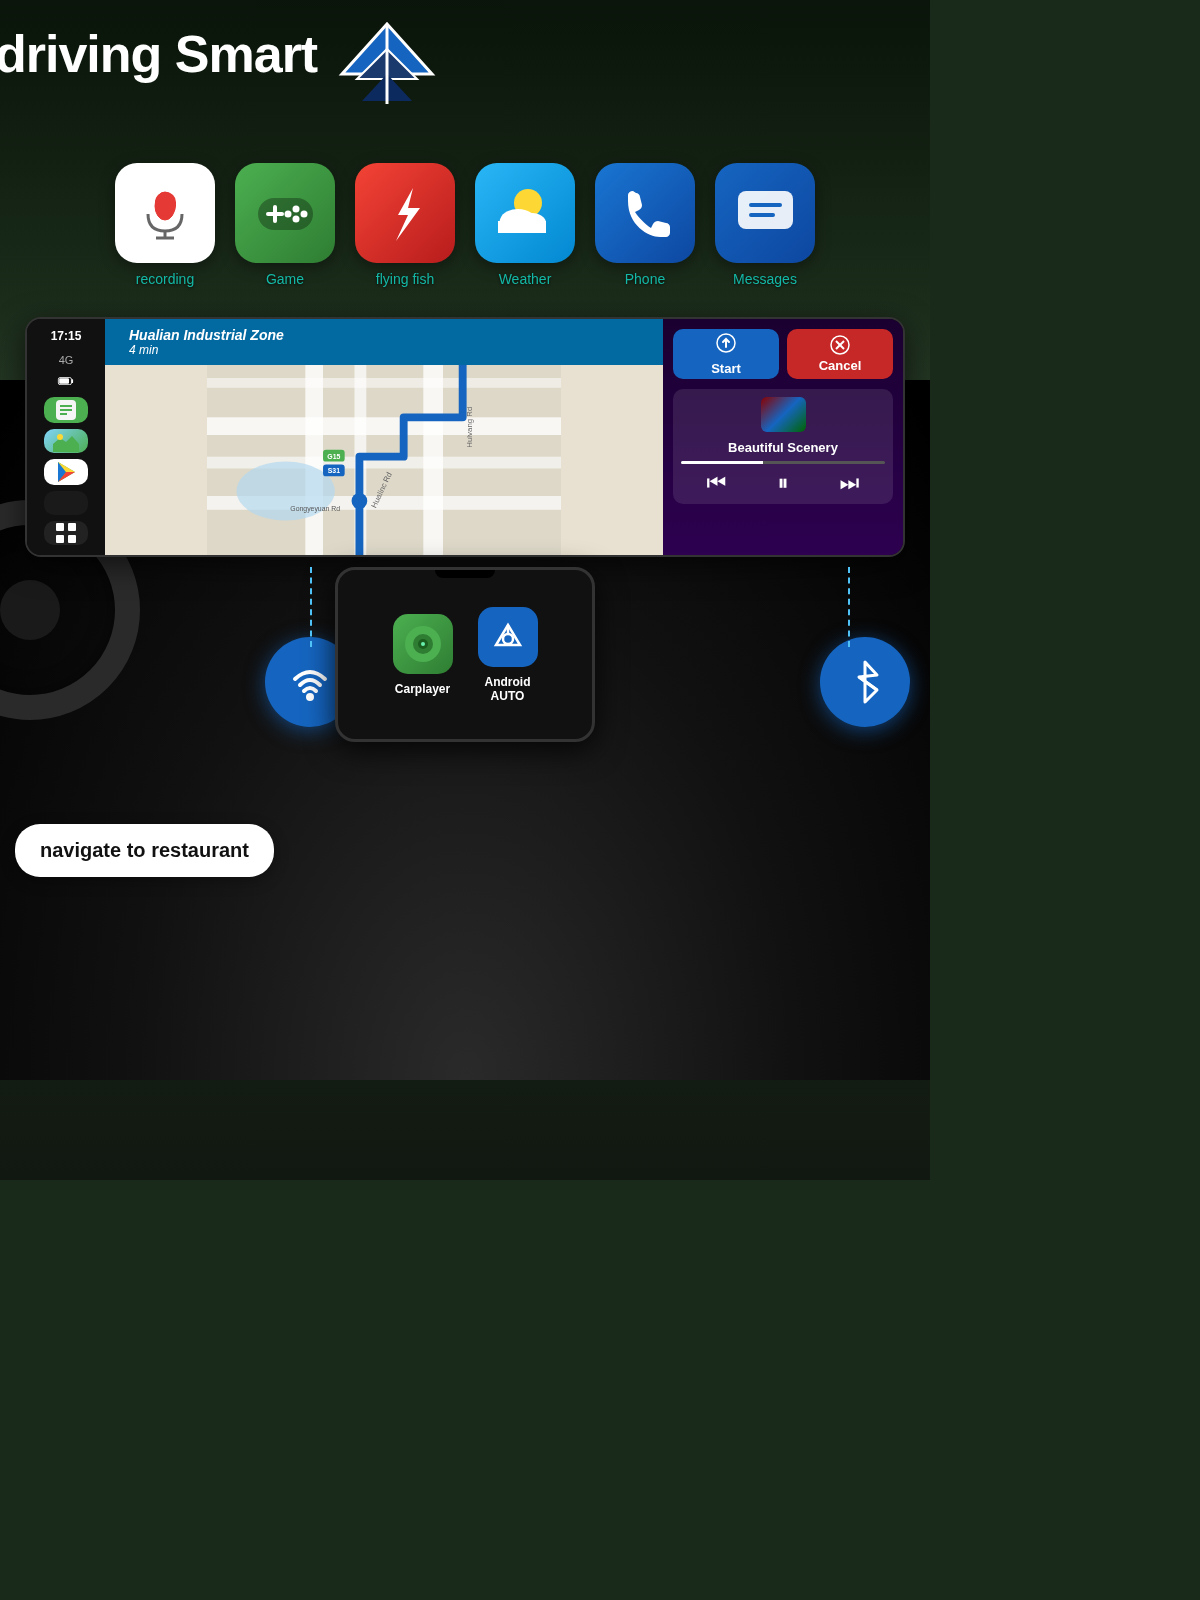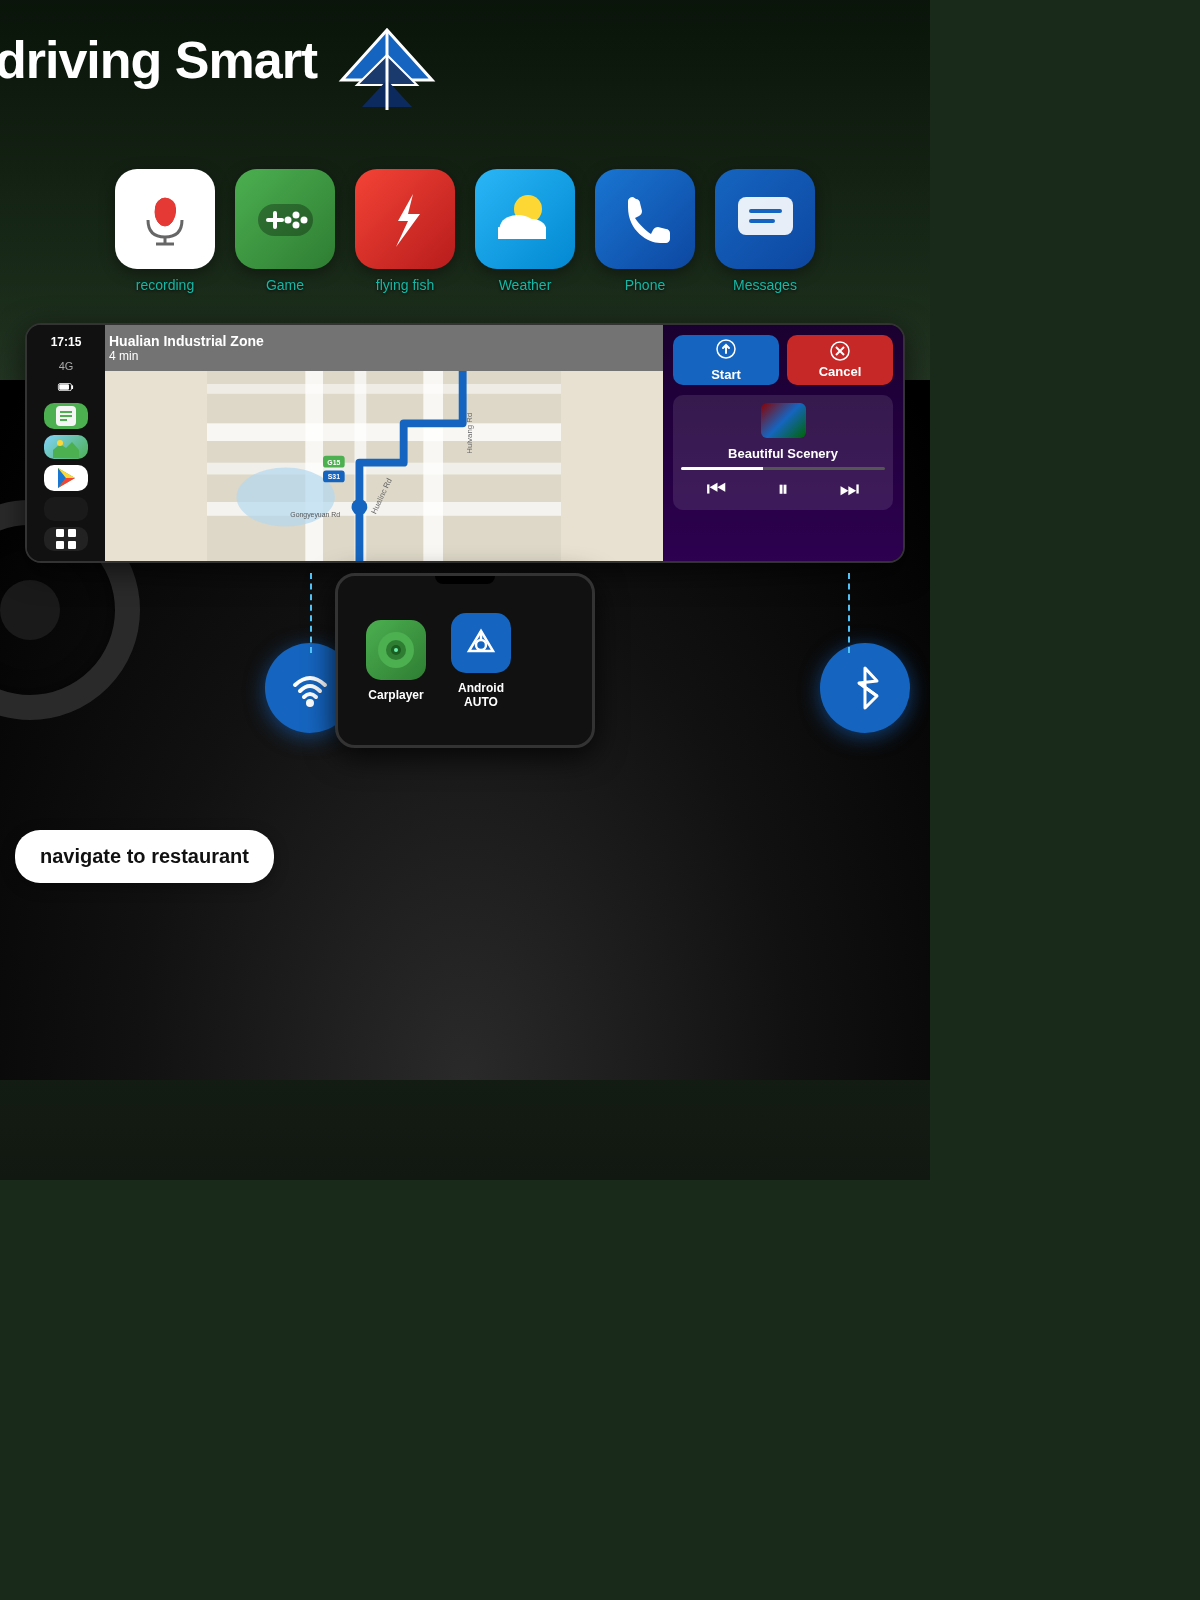--- a/index.html
+++ b/index.html
@@ -34,21 +34,21 @@
       position: relative;
       z-index: 2;
       width: 100%;
       height: 100%;
     }
 
     
     .header {
       display: flex;
       align-items: flex-start;
-      padding: 20px 20px 0 0;
+      padding: 14px 20px 0 0;
       gap: 10px;
     }
 
     .brand-title {
       font-size: 52px;
       font-weight: 800;
       color: #ffffff;
       letter-spacing: -1px;
       margin-left: -5px;
       padding-top: 10px;
@@ -149,26 +149,27 @@
     .dash-map {
       flex: 1;
       position: relative;
       background: #e8e0d0;
       overflow: hidden;
     }
 
     .map-header {
       position: absolute;
       top: 0; left: 0; right: 0;
-      background: #737373;
-      padding: 8px 4px;
+      background: #0369a1;
+      padding: 8px 24px;
       color: white;
       font-size: 14px;
       font-weight: 700;
       z-index: 3;
+      font-style: italic;
     }
 
     
     .dash-right {
       width: 240px;
       background: linear-gradient(180deg, #1a0030 0%, #2d0050 100%);
       display: flex;
       flex-direction: column;
       padding: 10px;
       gap: 10px;
@@ -278,21 +279,21 @@
       transform: translateX(-50%);
       top: 0;
       width: 260px;
       height: 175px;
       background: #111;
       border-radius: 20px;
       border: 3px solid #333;
       padding: 28px;
       display: flex;
       align-items: center;
-      justify-content: flex-start;
+      justify-content: center;
       gap: 25px;
       box-shadow: 0 8px 30px rgba(0,0,0,0.8);
     }
 
     .phone-app {
       display: flex;
       flex-direction: column;
       align-items: center;
       gap: 8px;
       cursor: pointer;

